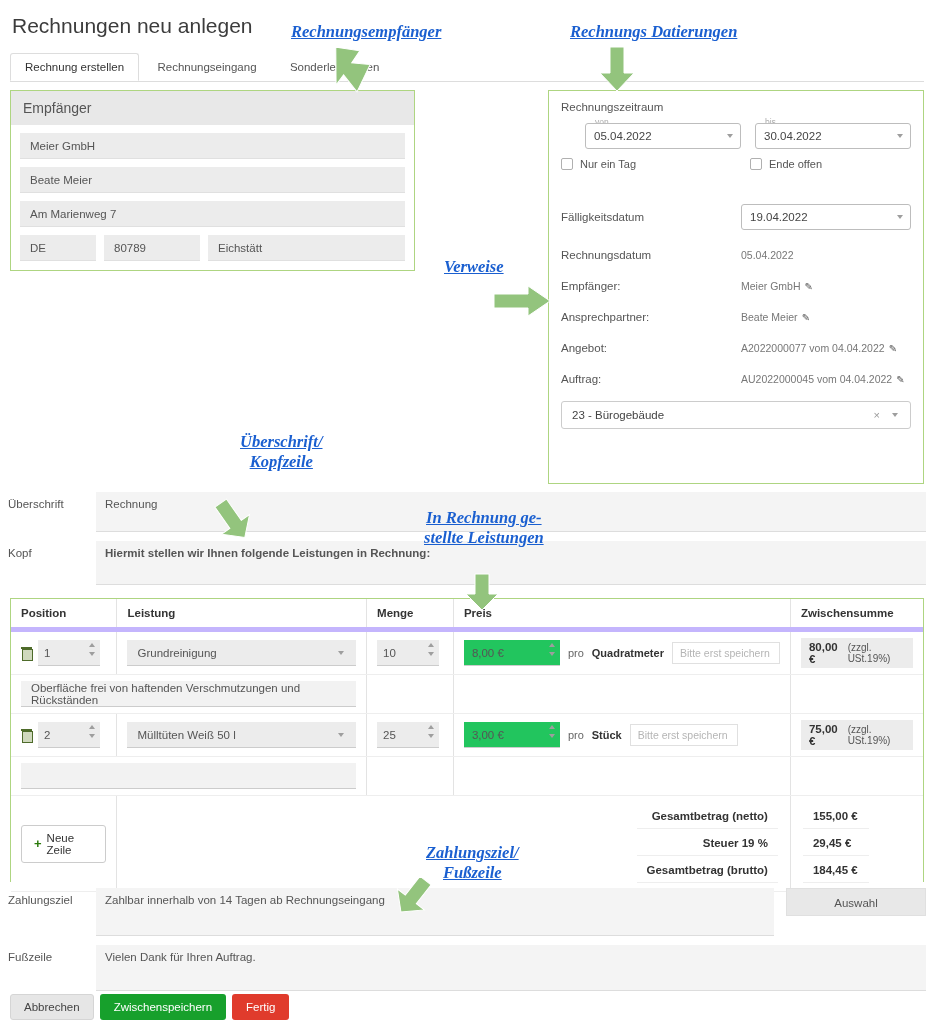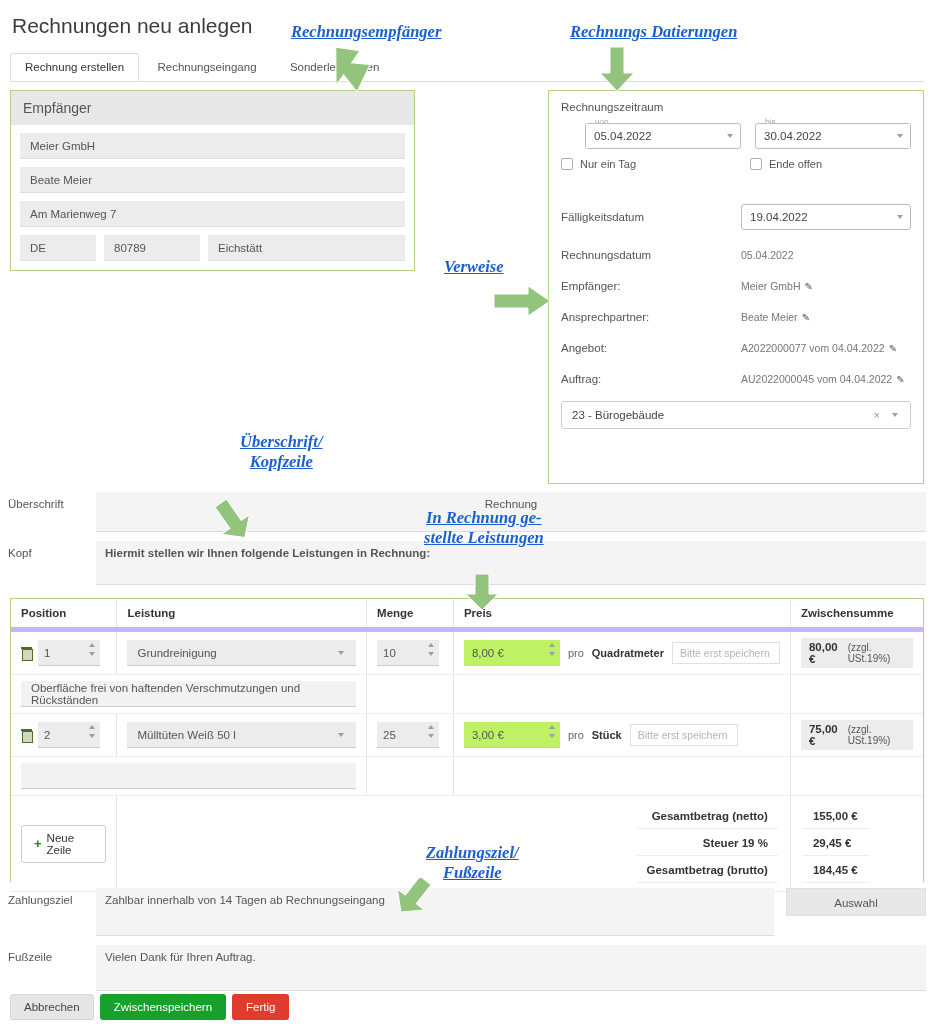--- a/index.html
+++ b/index.html
@@ -98,21 +98,21 @@
     border-top:4px solid #9e9e9e; }
 
   
   .hdr-block { position:absolute; left:8px; top:492px; width:918px; }
   .lbl-row { display:flex; align-items:flex-start; margin-bottom:9px; }
   .lbl-row .lbl { width:88px; padding-top:6px; font-size:11.5px; color:#555; }
   .ta {
     flex:1; background:#f4f4f4; border:none; border-bottom:1px solid #ddd;
     padding:6px 9px; font-size:11.5px; color:#555;
   }
-  .ta.h1 { height:40px;text-align:center; }
+  .ta.h1 { height:40px; }
   .ta.h2 { height:44px;font-weight:bold; }
 
   
   .items { left:10px; top:598px; width:914px; height:284px; }
   .tbl { width:100%; border-collapse:collapse; }
   .tbl th {
     text-align:left; font-size:11.5px; color:#333; font-weight:bold;
     padding:8px 10px; border-bottom:5px solid #c4b5fd; background:#fff;
   }
   .tbl td { padding:6px 10px; border-bottom:1px solid #eee; vertical-align:middle; background:#fff; }
@@ -145,21 +145,21 @@
     background:#ececec; border-bottom:1px solid #ccc; height:26px;
     display:flex; align-items:center; padding:0 10px; font-size:11.5px;
     color:#555; position:relative;
   }
   .descbox {
     background:#f2f2f2; border-bottom:1px solid #ccc; height:26px;
     display:flex; align-items:center; padding:0 10px; font-size:11.5px; color:#555;
   }
   .price-wrap { display:flex; align-items:center; gap:8px; }
   .pricebox {
-    background:#bef264; border-bottom:1px solid #ccc; height:26px; width:96px;
+    background:#22c55e; border-bottom:1px solid #ccc; height:26px; width:96px;
     display:flex; align-items:center; padding:0 8px; font-size:11.5px; color:#555;
     position:relative;
   }
   .pro { font-size:11px; color:#666; }
   .unit { font-size:11px; color:#333; font-weight:bold; }
   .saveph {
     border:1px solid #e0e0e0; height:22px; min-width:108px; display:flex;
     align-items:center; padding:0 7px; font-size:10.5px; color:#b5b5b5; background:#fff;
   }
   .zws-wrap { display:flex; align-items:center; gap:7px; background:#ececec;

